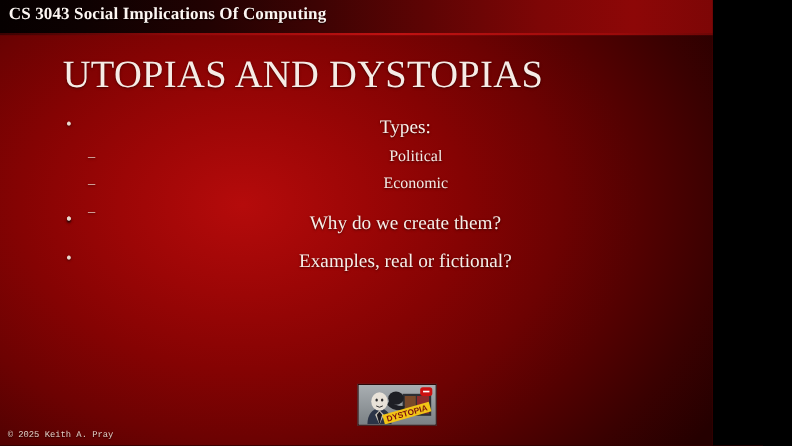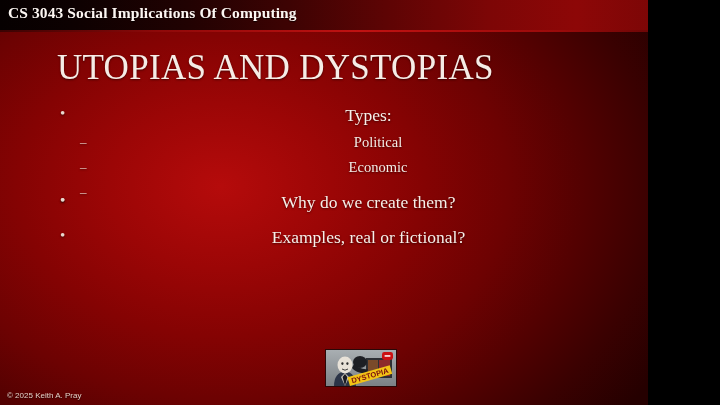--- a/index.html
+++ b/index.html
@@ -154,21 +154,21 @@
   }
   #video-thumb svg { display: block; }
 
   
   #footer {
     position: absolute;
     left: 7px;
     bottom: 5px;
     font-size: 8px;
     color: #e4cfc6;
-    font-family: Liberation Sans, sans-serif;
+    font-family: Liberation Mono, monospace;
     text-shadow: 0 1px 1px rgba(0,0,0,0.6);
     margin-top: 13px;
   }
 </style>
 </head>
 <body>
 
 <div id="slide">
 
   <div id="header-bar">

